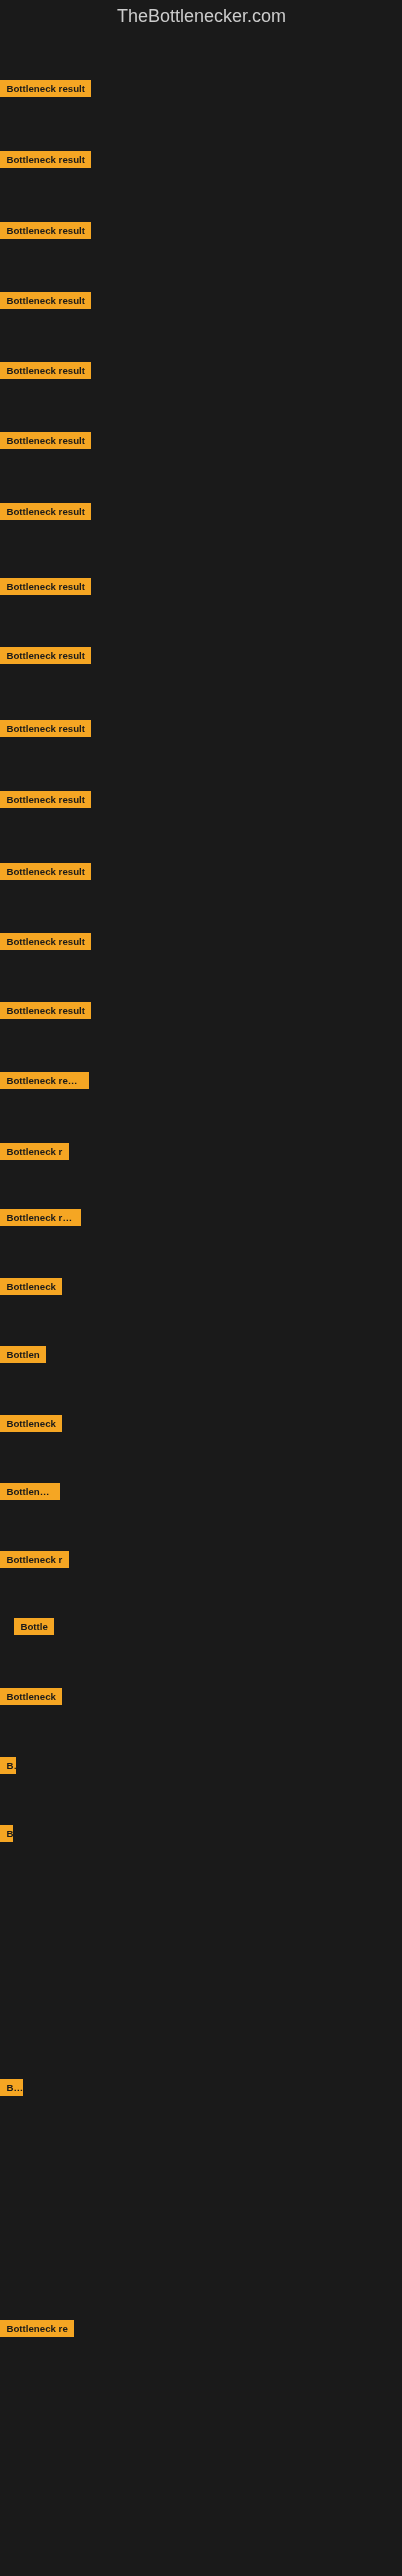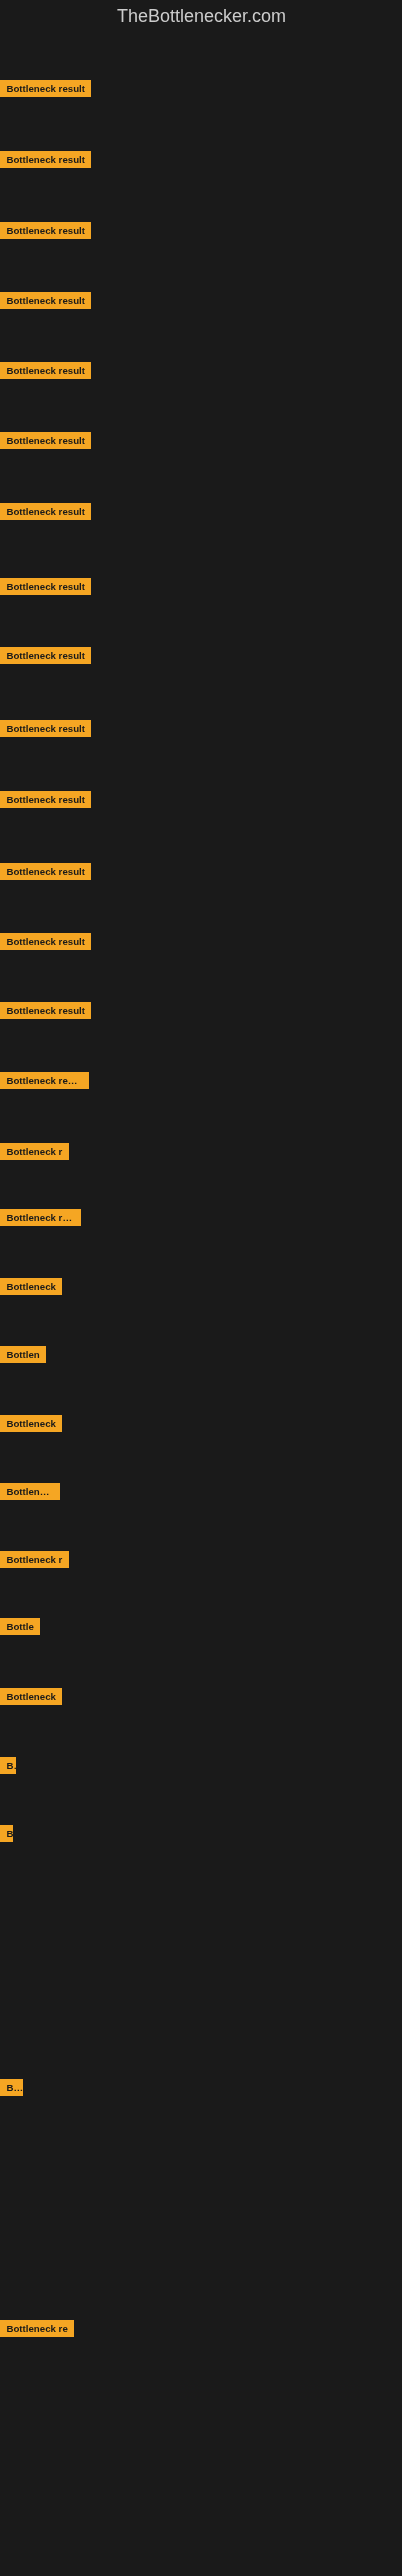--- a/index.html
+++ b/index.html
@@ -63,20 +63,20 @@
     <div class="result-row" style="top: 899px; left: 0px;"><span class="bottleneck-badge" style="max-width: 97px; display: inline-block;">Bottleneck result</span></div>
     <div class="result-row" style="top: 968px; left: 0px;"><span class="bottleneck-badge" style="max-width: 93px; display: inline-block;">Bottleneck result</span></div>
     <div class="result-row" style="top: 1038px; left: 0px;"><span class="bottleneck-badge" style="max-width: 89px; display: inline-block;">Bottleneck result</span></div>
     <div class="result-row" style="top: 1109px; left: 0px;"><span class="bottleneck-badge" style="max-width: 72px; display: inline-block;">Bottleneck r</span></div>
     <div class="result-row" style="top: 1175px; left: 0px;"><span class="bottleneck-badge" style="max-width: 81px; display: inline-block;">Bottleneck resu</span></div>
     <div class="result-row" style="top: 1244px; left: 0px;"><span class="bottleneck-badge" style="max-width: 64px; display: inline-block;">Bottleneck</span></div>
     <div class="result-row" style="top: 1312px; left: 0px; text-decoration: underline;"><span class="bottleneck-badge" style="max-width: 52px; display: inline-block;">Bottlen</span></div>
     <div class="result-row" style="top: 1381px; left: 0px;"><span class="bottleneck-badge" style="max-width: 64px; display: inline-block;">Bottleneck</span></div>
     <div class="result-row" style="top: 1449px; left: 0px;"><span class="bottleneck-badge" style="max-width: 60px; display: inline-block;">Bottleneck</span></div>
     <div class="result-row" style="top: 1517px; left: 0px;"><span class="bottleneck-badge" style="max-width: 72px; display: inline-block;">Bottleneck r</span></div>
-    <div class="result-row" style="top: 1584px; left: 0px; text-decoration: underline;"><span class="bottleneck-badge" style="max-width: 47px; display: inline-block;">Bottle</span></div>
+    <div class="result-row" style="top: 1584px; left: 14px; text-decoration: underline;"><span class="bottleneck-badge" style="max-width: 47px; display: inline-block;">Bottle</span></div>
     <div class="result-row" style="top: 1654px; left: 0px;"><span class="bottleneck-badge" style="max-width: 64px; display: inline-block;">Bottleneck</span></div>
     <div class="result-row" style="top: 1723px; left: 0px;"><span class="bottleneck-badge" style="max-width: 16px; display: inline-block;">B</span></div>
     <div class="result-row" style="top: 1791px; left: 0px;"><span class="bottleneck-badge" style="max-width: 11.3px; display: inline-block;">B</span></div>
     <div class="result-row" style="top: 2045px; left: 0px;"><span class="bottleneck-badge" style="max-width: 22.5px; display: inline-block;">Bo</span></div>
     <div class="result-row" style="top: 2286px; left: 0px; text-decoration: underline;"><span class="bottleneck-badge" style="max-width: 76px; display: inline-block;">Bottleneck re</span></div>
   </div>
 
 
 </body></html>

